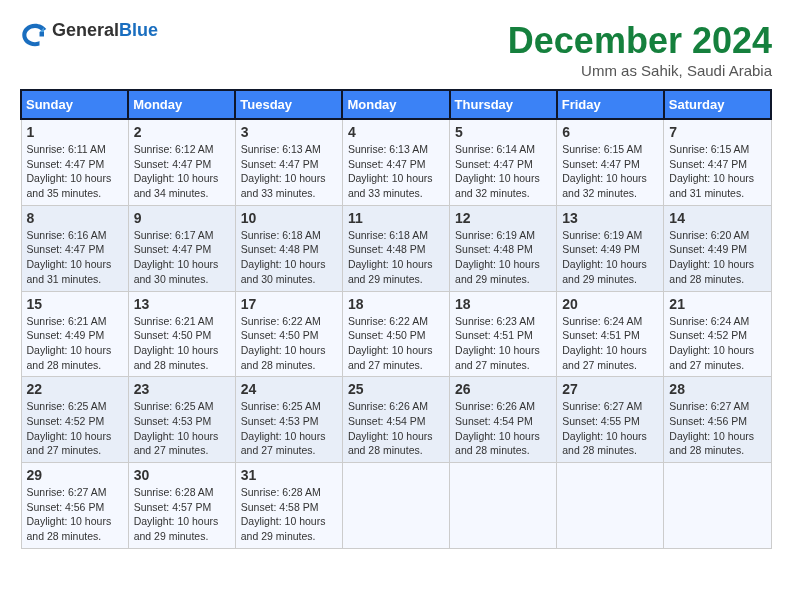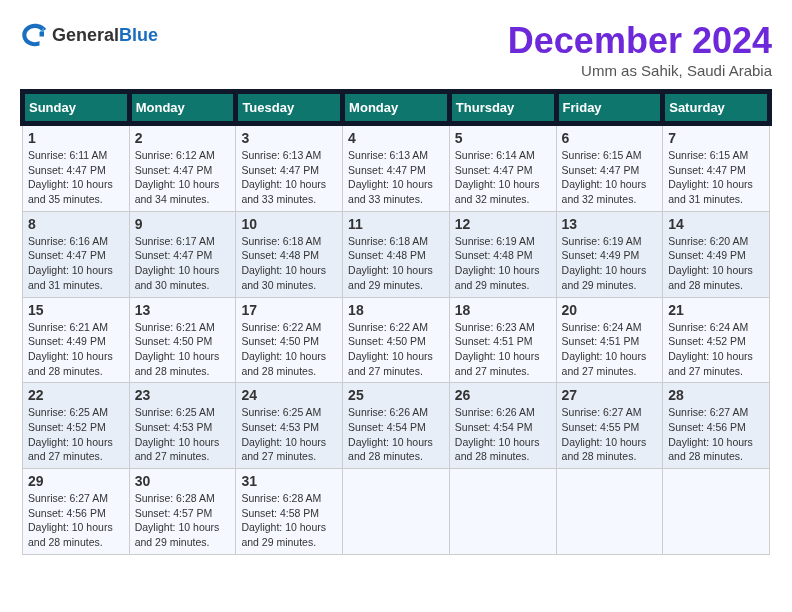--- a/index.html
+++ b/index.html
@@ -11,21 +11,20 @@
       padding: 20px;
     }
     .header-area {
       display: flex;
       justify-content: space-between;
       align-items: flex-start;
       margin-bottom: 10px;
     }
     .logo {
       display: flex;
-      align-items: center;
     }
     .logo-text-general {
       font-size: 18px;
       font-weight: bold;
       color: #333;
     }
     .logo-text-blue {
       font-size: 18px;
       font-weight: bold;
       color: #1a6ebf;
@@ -34,39 +33,39 @@
       width: 30px;
       height: 30px;
       margin-right: 2px;
     }
     .title-area {
       text-align: right;
     }
     .month-title {
       font-size: 36px;
       font-weight: bold;
-      color: #6d28d9;
+      color: #15803d;
     }
     .location-title {
       font-size: 15px;
       color: #555;
     }
     table {
       width: 100%;
       border-collapse: collapse;
       font-size: 11px;
     }
     thead tr th {
-      background-color: #0f766e;
+      background-color: #3b82f6;
       color: #fff;
       padding: 6px 4px;
       text-align: left;
       font-size: 13px;
       font-weight: bold;
-      border: 5px solid #0f172a;
+      border: 2px solid #0f172a;
     }
     tbody tr td {
       border: 1px solid #ccc;
       padding: 4px 5px;
       vertical-align: top;
       width: 107px;
     }
     tbody tr:nth-child(odd) td {
       background-color: #f5f8ff;
     }

